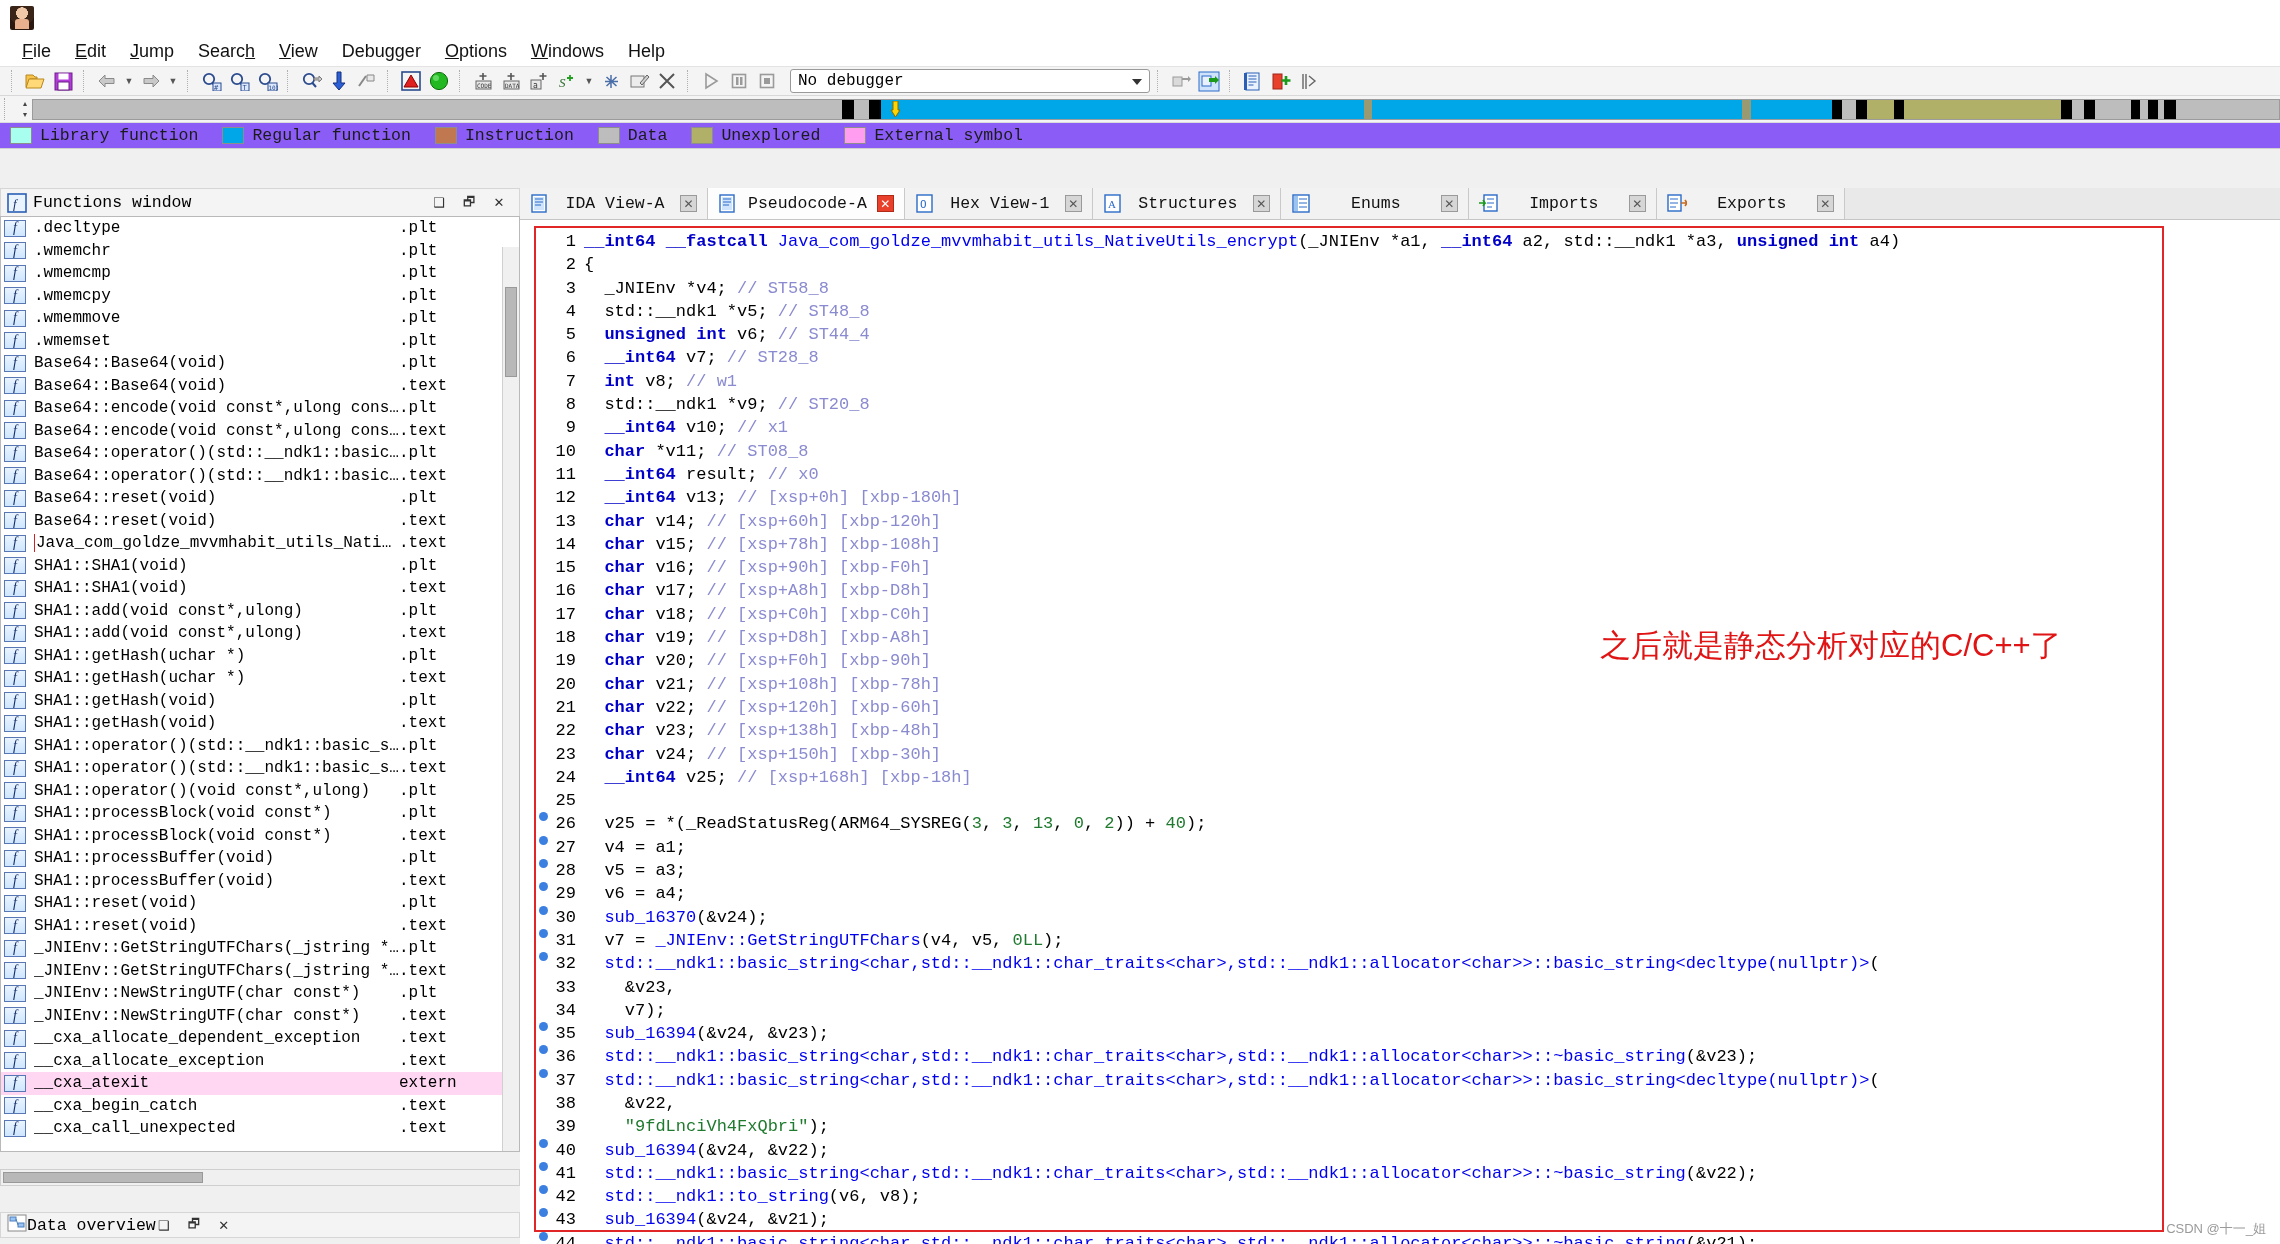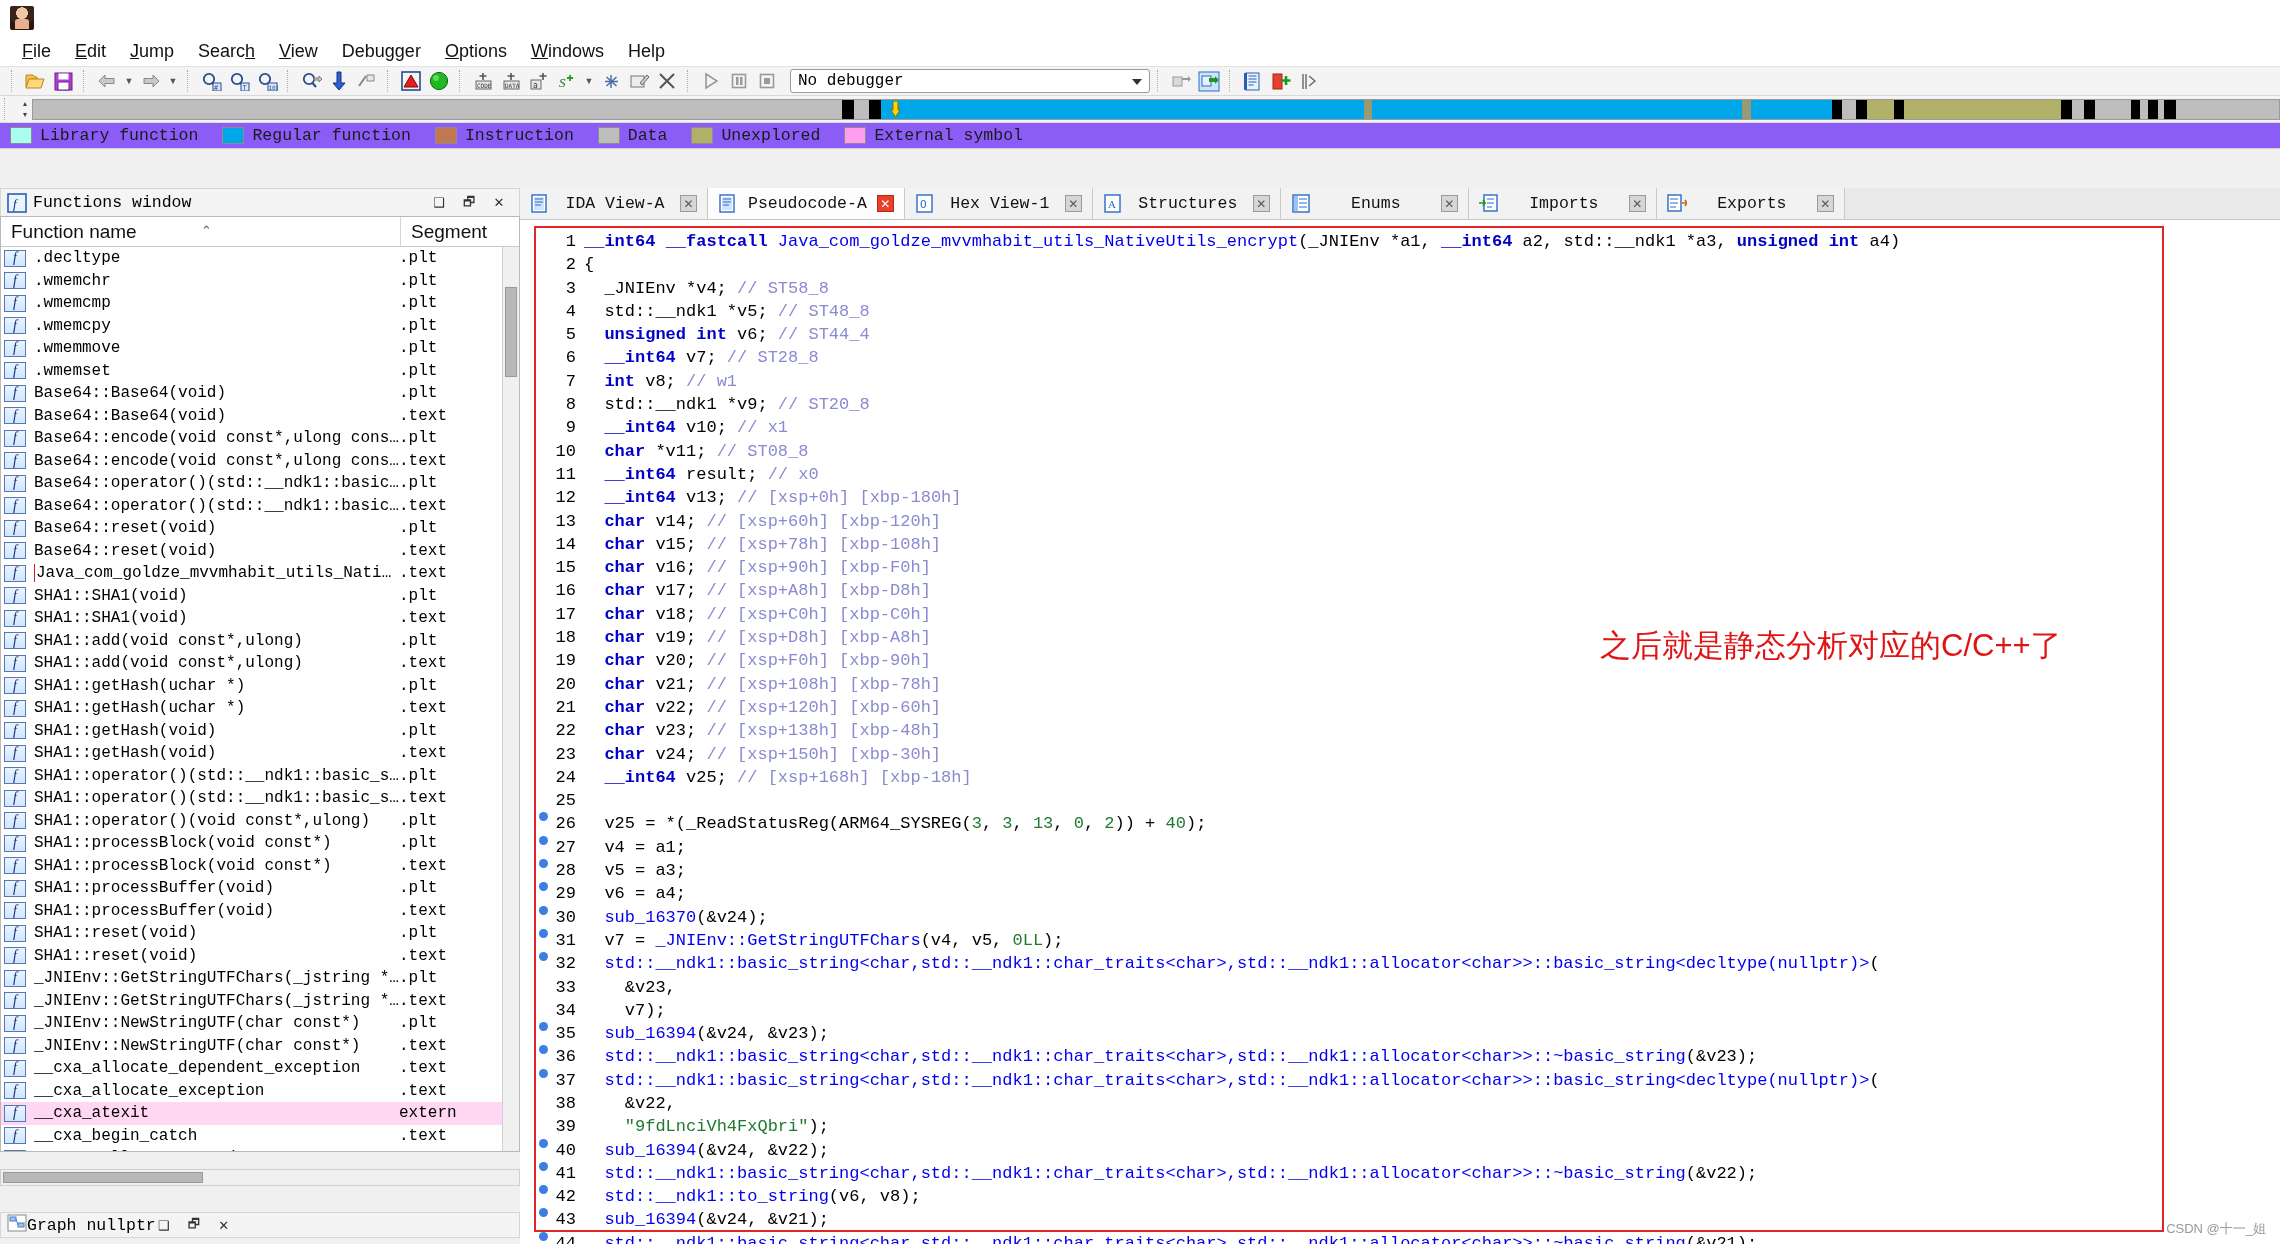--- a/index.html
+++ b/index.html
@@ -466,25 +466,20 @@
       </span>
       <span class="pt-label">Functions window</span>
       <span class="wbtns">
         <span class="wbtn">❑</span>
         <span class="wbtn">🗗</span>
         <span class="wbtn">✕</span>
       </span>
     </div>
 
     <div id="funcs-body">
-      <div id="funcs-header">
-        <div class="hcell c1">Function name</div>
-        <div class="hcell c2">Segment</div>
-        <div id="sortarrow">⌃</div>
-      </div>
       <div id="funcs-list">
           <div class="frow">
             <span class="ficon">f</span>
             <span class="fname">.decltype</span>
             <span class="fseg">.plt</span>
           </div>
           <div class="frow">
             <span class="ficon">f</span>
             <span class="fname">.wmemchr</span>
             <span class="fseg">.plt</span>
@@ -697,21 +692,21 @@
 
     <div id="graph-overview-title">
       <span class="pt-icon">
         <svg width="20" height="18" viewBox="0 0 20 18">
             <rect x="1" y="1" width="18" height="16" fill="#fff" stroke="#888"></rect>
             <rect x="3" y="3" width="6" height="4" fill="#9bc4f0" stroke="#4a7fc0"></rect>
             <rect x="11" y="9" width="6" height="4" fill="#9bc4f0" stroke="#4a7fc0"></rect>
             <path d="M9 5 L11 11" stroke="#4a7fc0"></path>
           </svg>
       </span>
-      <span class="pt-label">Graph nullptr</span>
+      <span class="pt-label">Data overview</span>
       <span class="wbtns">
         <span class="wbtn">❑</span>
         <span class="wbtn">🗗</span>
         <span class="wbtn">✕</span>
       </span>
     </div>
   </div>
 
   <div id="right-dock">
     <div id="tabstrip">

